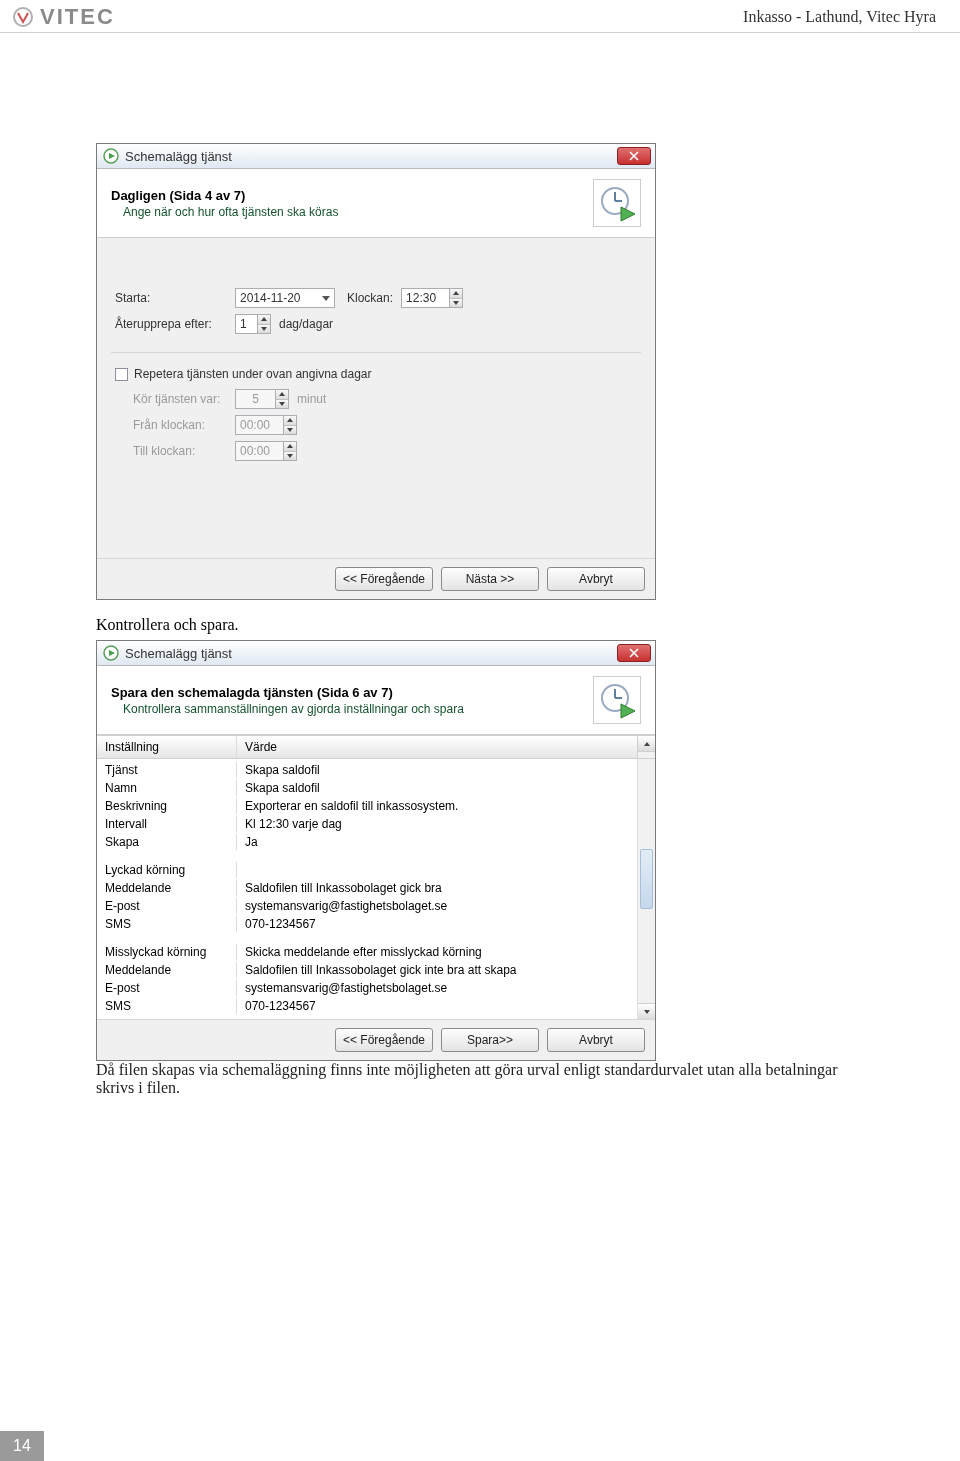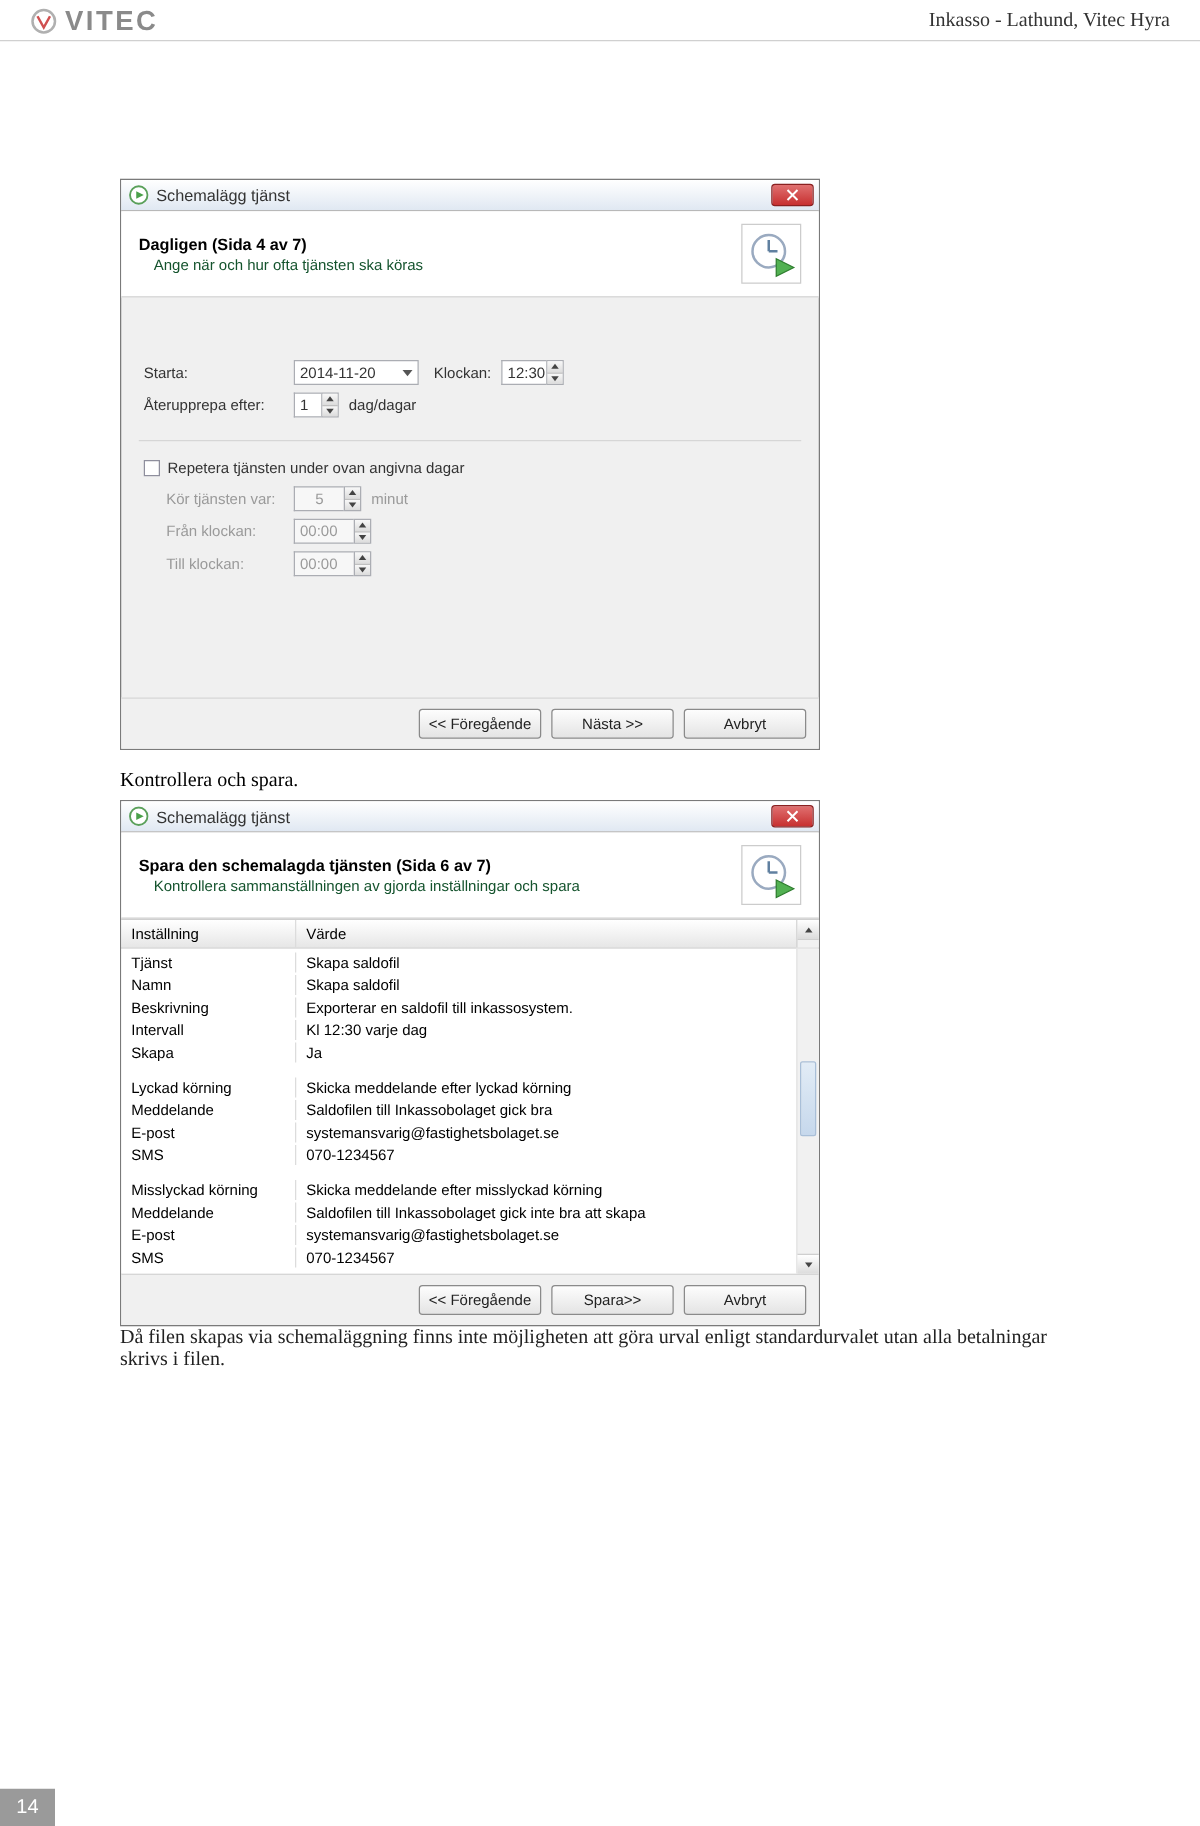--- a/index.html
+++ b/index.html
@@ -8,21 +8,21 @@
     font-family: Arial, sans-serif;
     font-size: 13px;
     color: #000;
     background: #fff;
     width: 960px;
   }
   .page-header {
     display: flex;
     justify-content: space-between;
     align-items: center;
-    padding: 4px 24px 2px 24px;
+    padding: 4px 24px 2px 12px;
     border-bottom: 1px solid #d0d0d0;
   }
   .logo-wrap {
     display: flex;
     align-items: center;
     gap: 6px;
   }
   .logo-mark {
     width: 22px; height: 22px;
     display: flex; align-items: center; justify-content: center;
@@ -316,21 +316,21 @@
     <div class="dialog-body dlg1-body">
       <div style="height:36px"></div>
       <div class="form-row">
         <span class="form-label">Starta:</span>
         <div class="input-like date-input">
           <span>2014-11-20</span>
           <span class="caret-down"></span>
         </div>
         <span class="klockan-label">Klockan:</span>
         <div class="spinner">
-          <div class="input-like" style="width:36px">
+          <div class="input-like" style="width:48px">
                 <span>12:30</span>
               </div>
           <div class="spin-btns">
             <div class="spin-btn">
                   <span class="tri-up"></span>
                 </div>
             <div class="spin-btn">
                   <span class="tri-down"></span>
                 </div>
           </div>
@@ -480,21 +480,20 @@
               <div class="col col-a">Intervall</div>
               <div class="col col-b">Kl 12:30 varje dag</div>
             </div>
         <div class="tbl-row">
               <div class="col col-a">Skapa</div>
               <div class="col col-b">Ja</div>
             </div>
         <div class="tbl-row spacer"></div>
         <div class="tbl-row">
               <div class="col col-a">Lyckad körning</div>
-              <div class="col col-b">Skicka meddelande efter lyckad körning</div>
             </div>
         <div class="tbl-row">
               <div class="col col-a">Meddelande</div>
               <div class="col col-b">Saldofilen till Inkassobolaget gick bra</div>
             </div>
         <div class="tbl-row">
               <div class="col col-a">E-post</div>
               <div class="col col-b">systemansvarig@fastighetsbolaget.se</div>
             </div>
         <div class="tbl-row">

